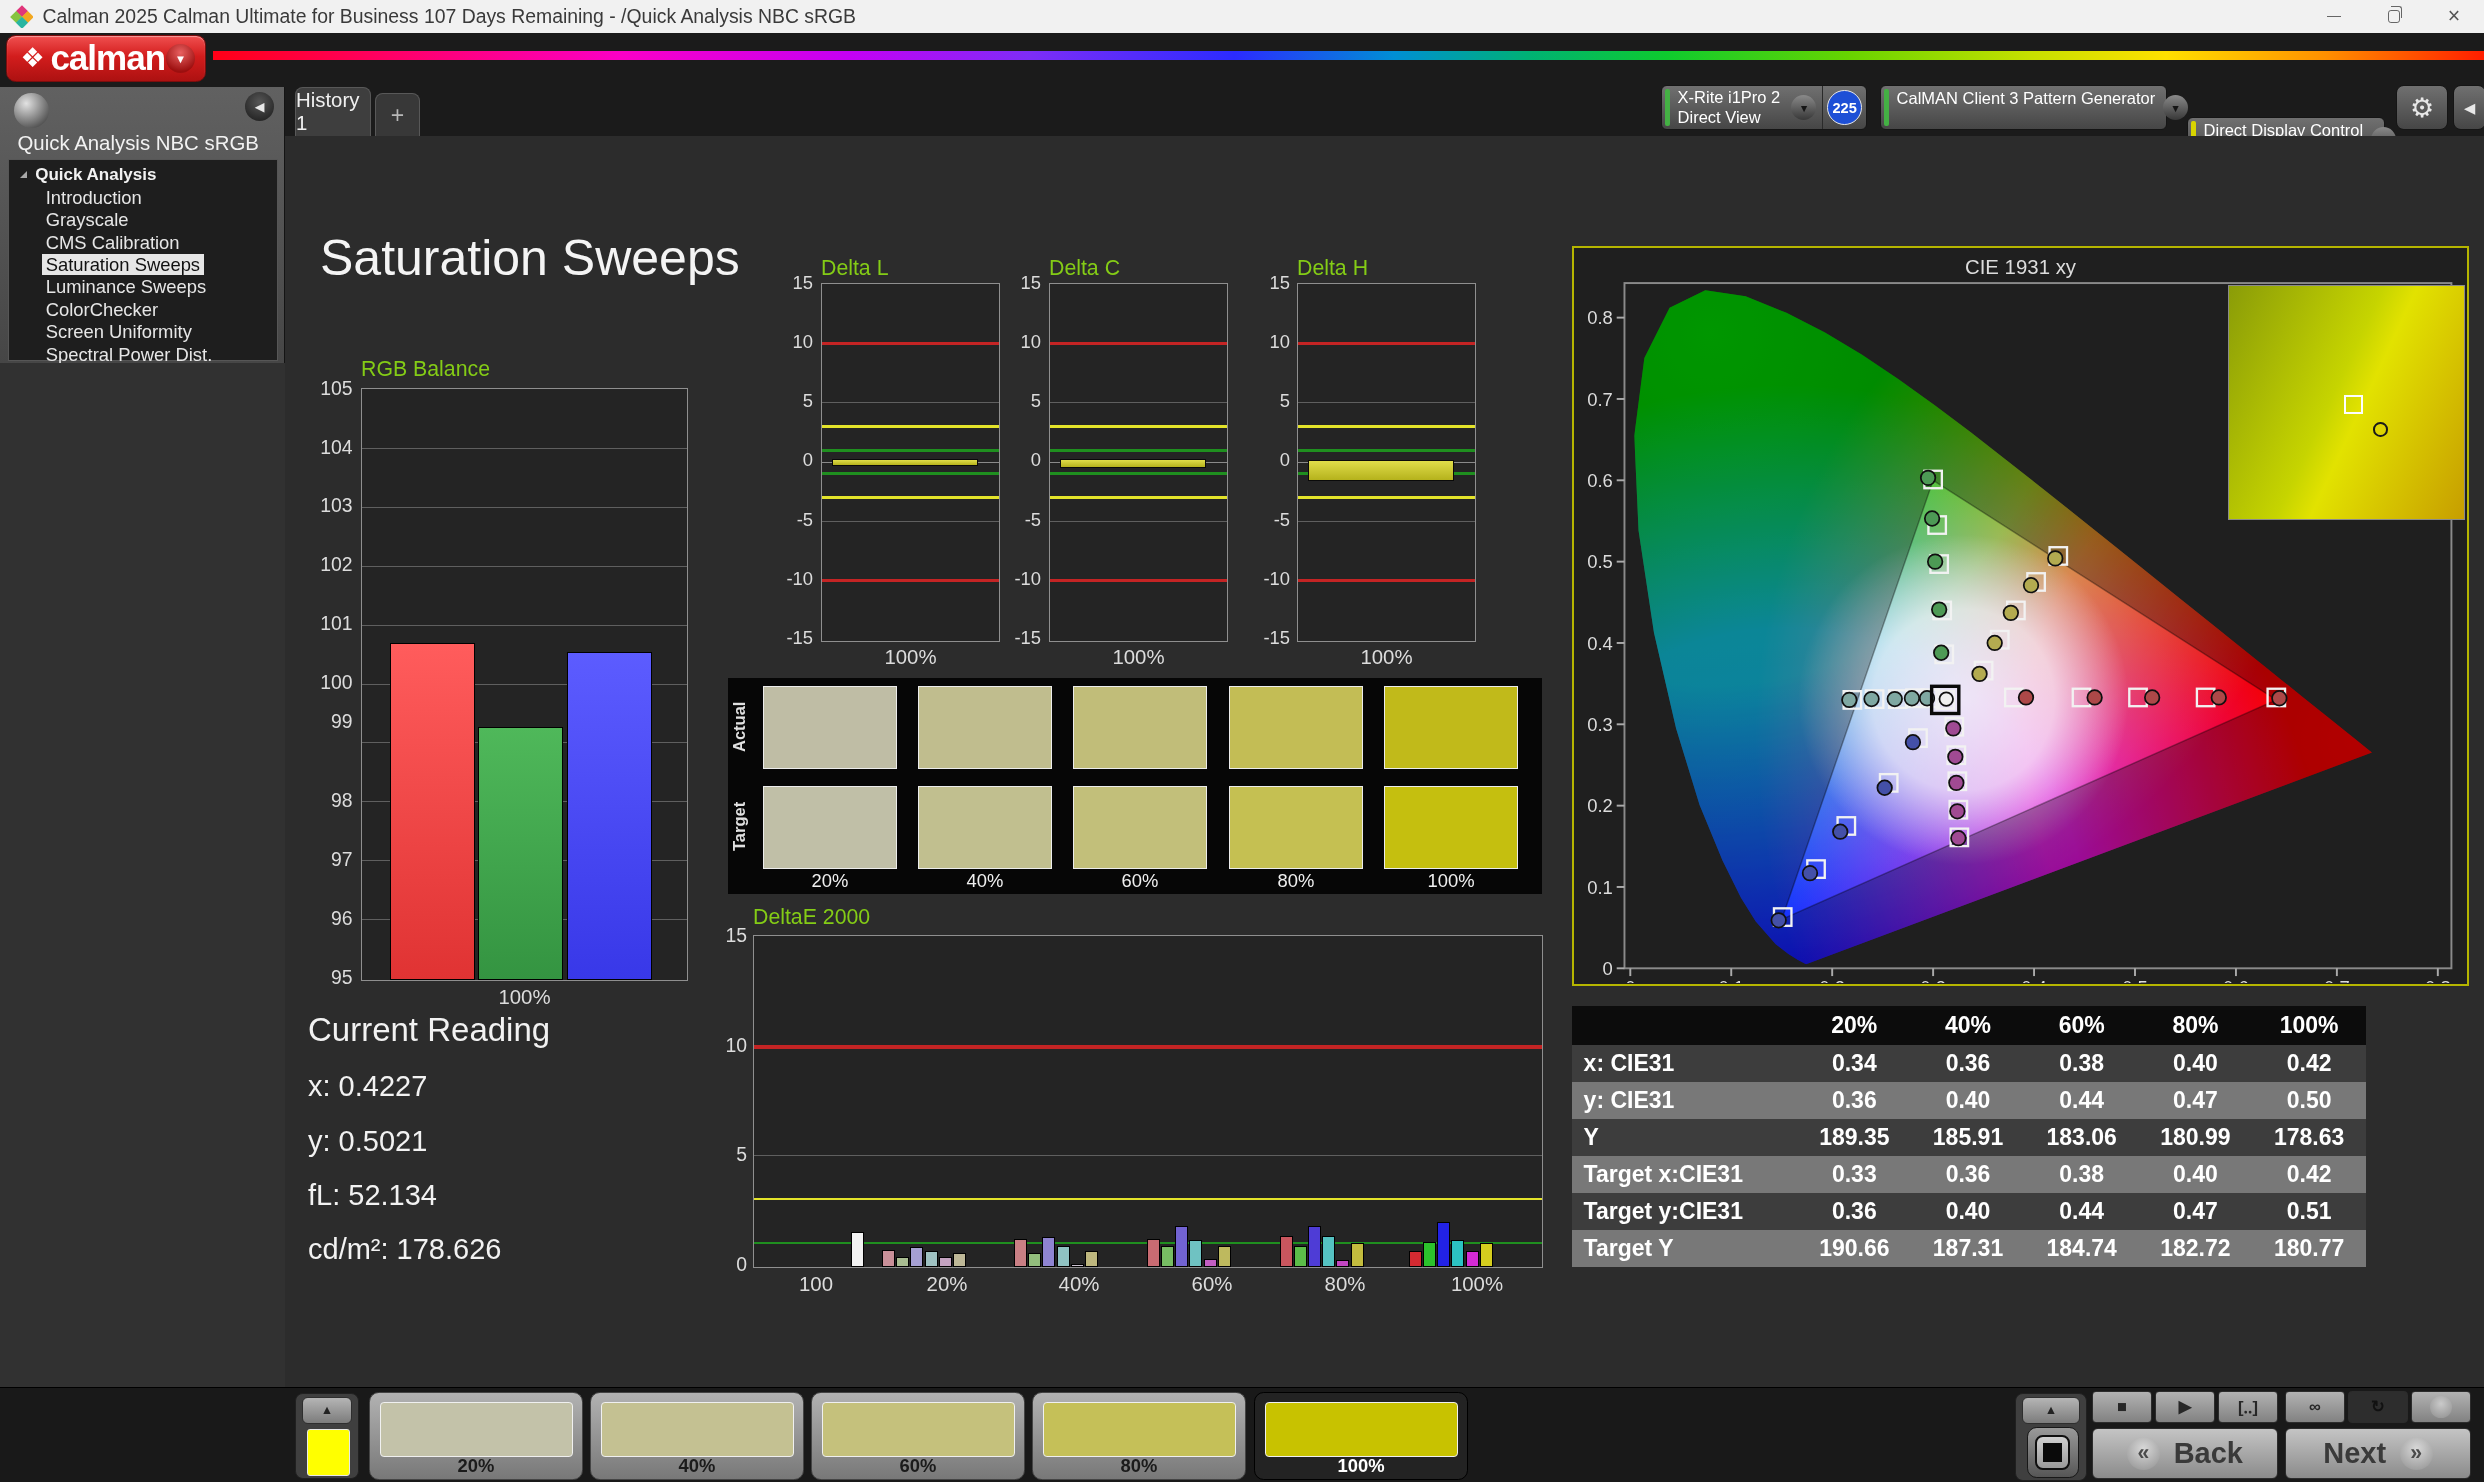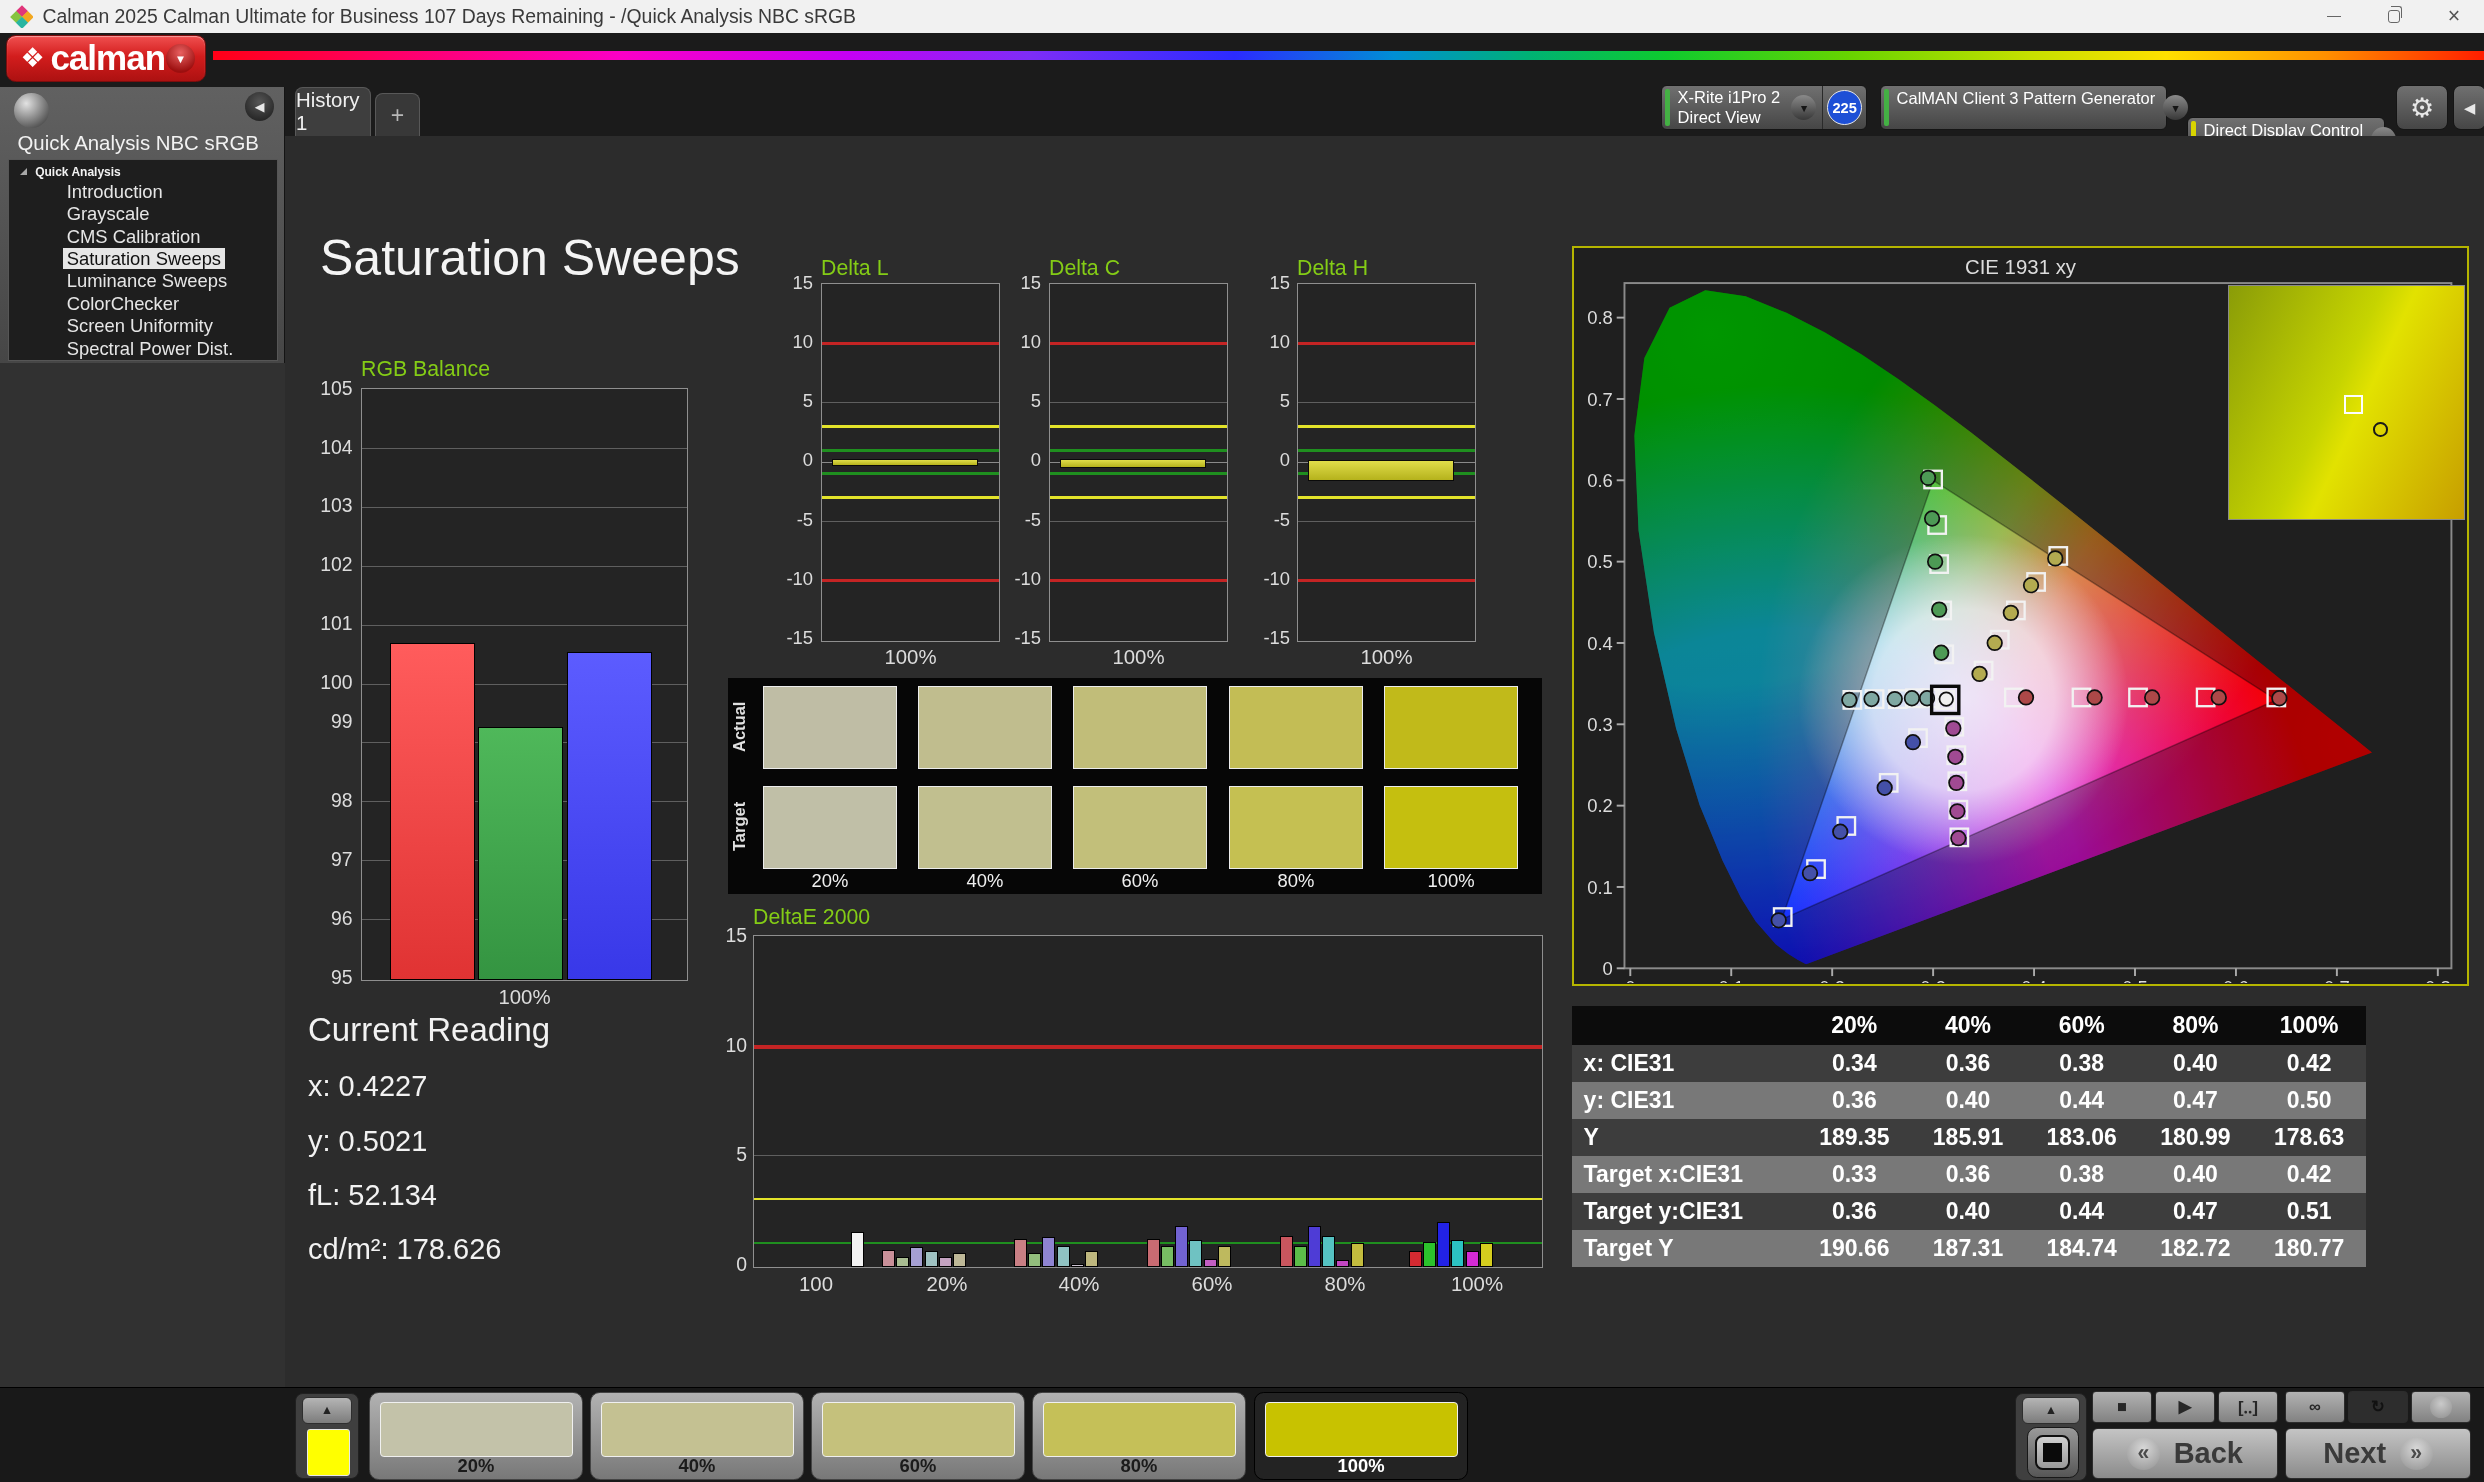--- a/index.html
+++ b/index.html
@@ -55,23 +55,23 @@
   
   #sidebar-top { position:absolute; left:0; top:87px; width:285px; height:276px;
         background:linear-gradient(180deg,#616161,#464646); border-right:1px solid #141414; }
   #sb-sphere { position:absolute; left:13.6px; top:5.8px; width:35px; height:35px; border-radius:50%;
         background:radial-gradient(circle at 35% 30%,#e2e2e2,#8f8f8f 45%,#3d3d3d 90%); }
   #sb-collapse { position:absolute; left:245px; top:4.9px; width:29px; height:29px; border-radius:50%;
         background:radial-gradient(circle at 50% 35%,#565656,#252525 80%); color:#e8e8e8; font-size:12.6px;
         display:flex; align-items:center; justify-content:center; }
   #sb-header { position:absolute; left:17.5px; top:45px; font-size:20.4px; color:#f2f2f2; }
   #sb-tree { position:absolute; left:7.8px; top:72px; width:270px; height:202px; background:#1e1e1e; border:1px solid #565656; }
-  .tree-root { display:flex; align-items:center; padding:4.9px 0 1.9px 11.6px; color:#f2f2f2; font-weight:bold; font-size:12px; }
+  .tree-root { display:flex; align-items:center; padding:4.9px 0 1.9px 11.6px; color:#f2f2f2; font-weight:bold; font-size:17px; }
   .expander { width:0; height:0; border-left:7.8px solid transparent; border-bottom:7.8px solid #a8a8a8; margin-right:7.8px; }
-  .tree-item { padding:1px 0 1px 54px; font-size:18.4px; color:#e6e6e6; line-height:20.4px; }
+  .tree-item { padding:1px 0 1px 33px; font-size:18.4px; color:#e6e6e6; line-height:20.4px; }
   .tree-item span { padding:0 3.9px; }
   .tree-item.selected span { background:#e6e6e6; color:#111; }
   #sidebar-col { position:absolute; left:0; top:363px; width:285px; height:1024px; background:#313131; }
 
   
   #main { position:absolute; left:285px; top:136px; width:2199px; height:1251px; background:#2c2c2c; }
   #page-title { position:absolute; left:35px; top:93px; font-size:50px; color:#f4f4f4; }
 
   .chart-title { position:absolute; text-align:left; font-size:21.3px; color:#84cc16; }
   .plot { position:absolute; background:#242424; border:1.9px solid #8f8f8f; overflow:hidden; }

